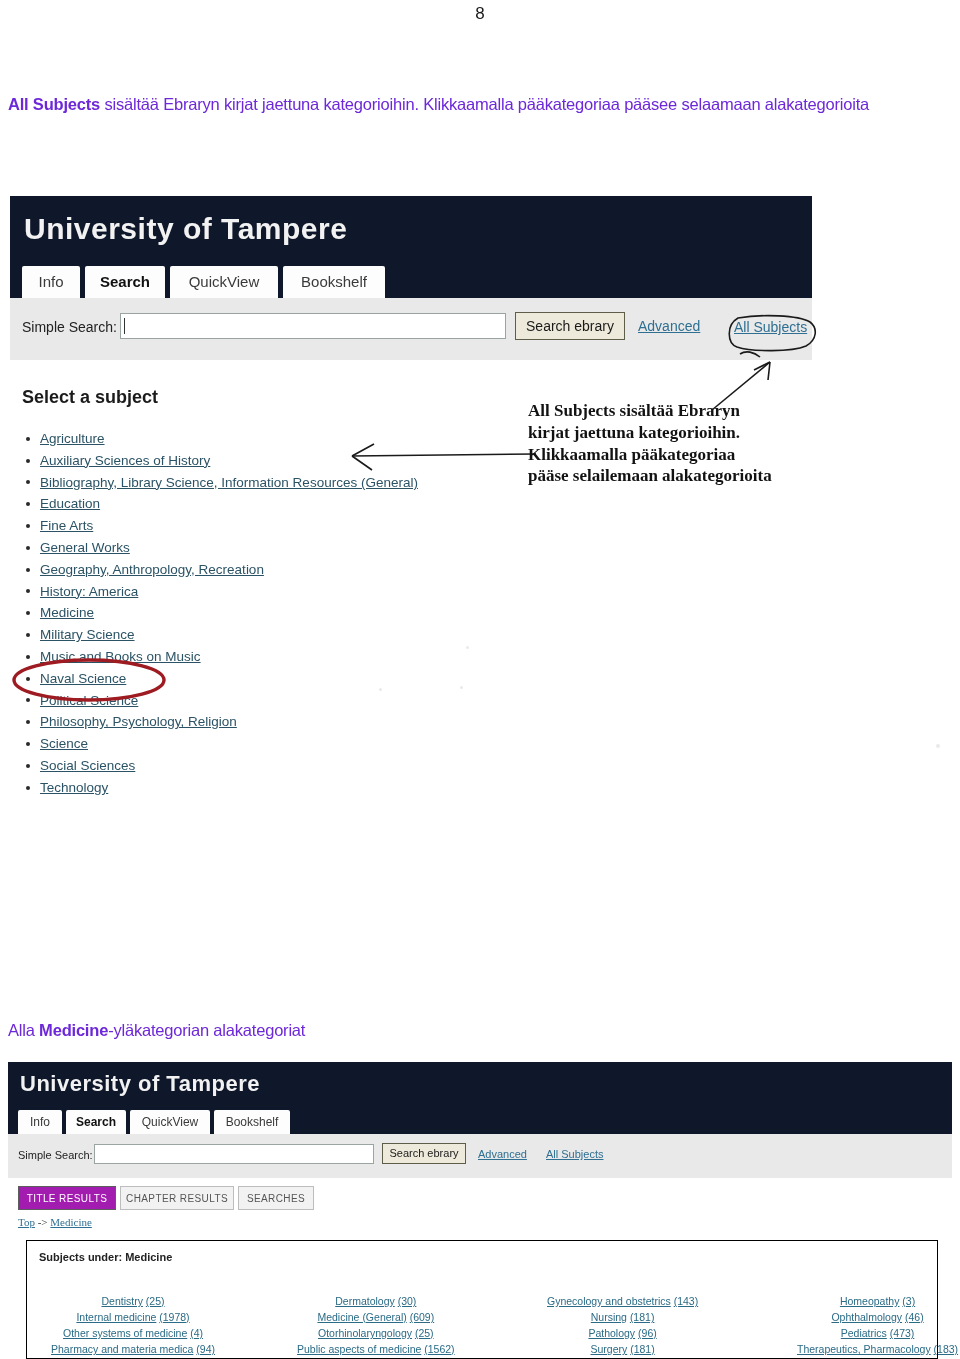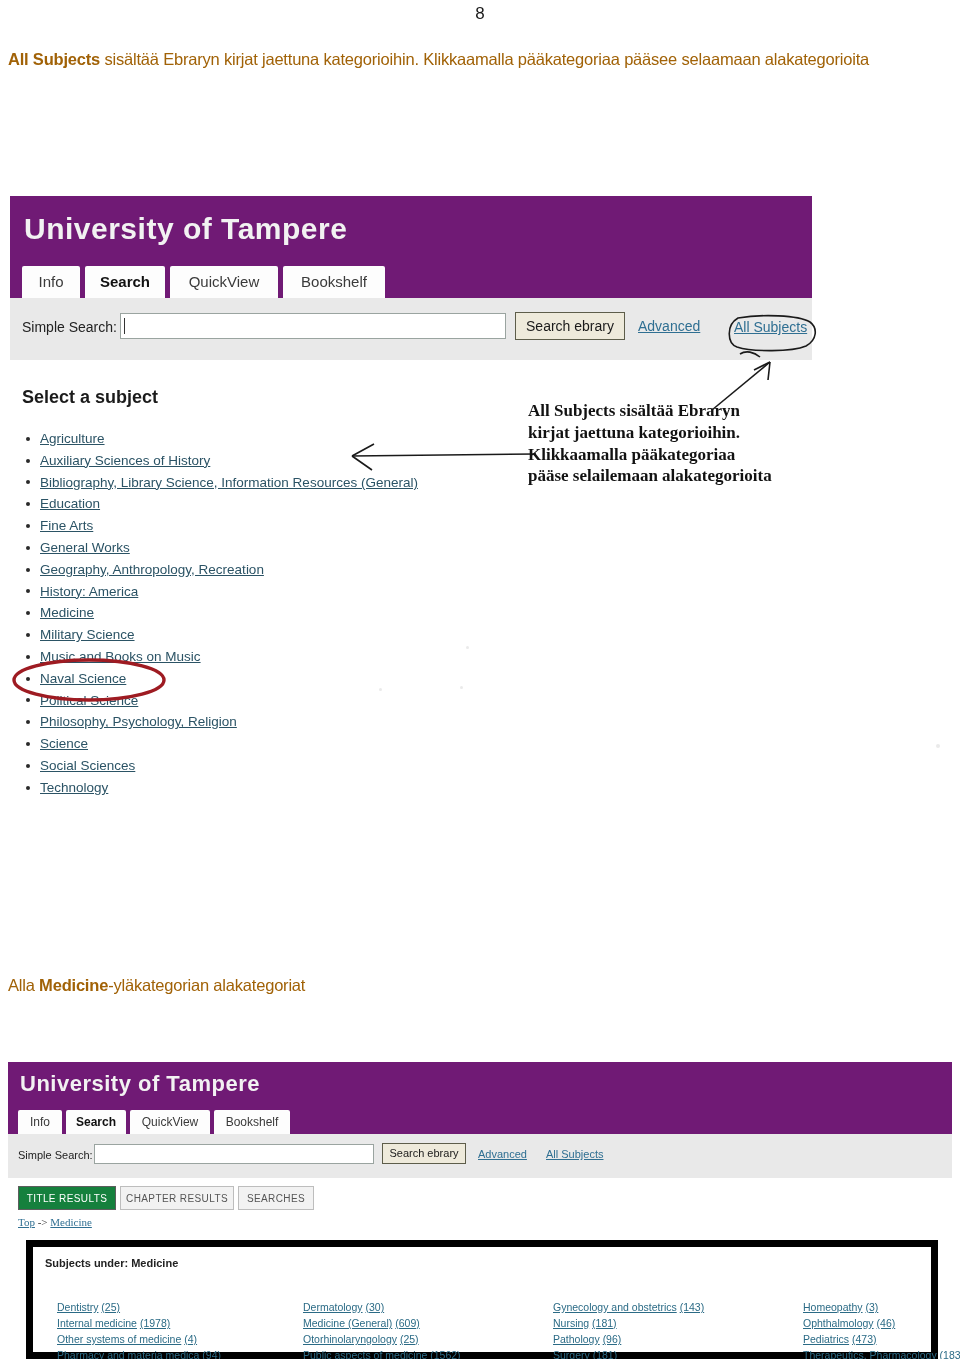--- a/index.html
+++ b/index.html
@@ -26,36 +26,37 @@
     font-size: 17px;
     color: #1a1a1a;
   }
 
   .doc-paragraph {
     position: absolute;
     left: 8px;
     width: 900px;
     font-size: 16.5px;
     line-height: 1.62;
-    color: #a16207;
+    color: #6d28d9;
     letter-spacing: -0.2px;
+    margin-top: 45px;
   }
   .doc-paragraph b { font-weight: bold; }
 
   #intro-paragraph { top: 46px; }
   #mid-caption { top: 972px; font-size: 16.5px; }
 
   
   .shot {
     position: absolute;
     background: #ffffff;
     box-sizing: border-box;
   }
   .shot .brandbar {
-    background: #701a75;
+    background: #0f172a;
     position: relative;
   }
   .shot .brandtitle {
     color: #f2f2f2;
     font-weight: bold;
     letter-spacing: 0.5px;
     position: absolute;
   }
   .shot .tabrow {
     position: absolute;
@@ -166,37 +167,38 @@
   .restab {
     box-sizing: border-box;
     text-align: center;
     white-space: nowrap;
     border: 1px solid #bdbdbd;
     background: #f2f2f2;
     color: #555;
     letter-spacing: 0.4px;
   }
   .restab.active {
-    background: #15803d;
+    background: #a21caf;
     color: #ffffff;
     border-color: #5d5d5d;
   }
   .crumb {
     position: absolute;
     white-space: nowrap;
     color: #333;
     font-family: Liberation Serif, serif;
   }
   .crumb a { color: #2f6f92; text-decoration: underline; }
 
   .panel {
     position: absolute;
     background: #ffffff;
-    border: 7px solid #000000;
-    box-sizing: border-box;
+    border: 1px solid #000000;
+    box-sizing: border-box;
+    text-align: center;
   }
   .panel-title {
     position: absolute;
     font-weight: bold;
     color: #222;
   }
   .sub-col {
     position: absolute;
     margin: 12px;
     padding: 0;

